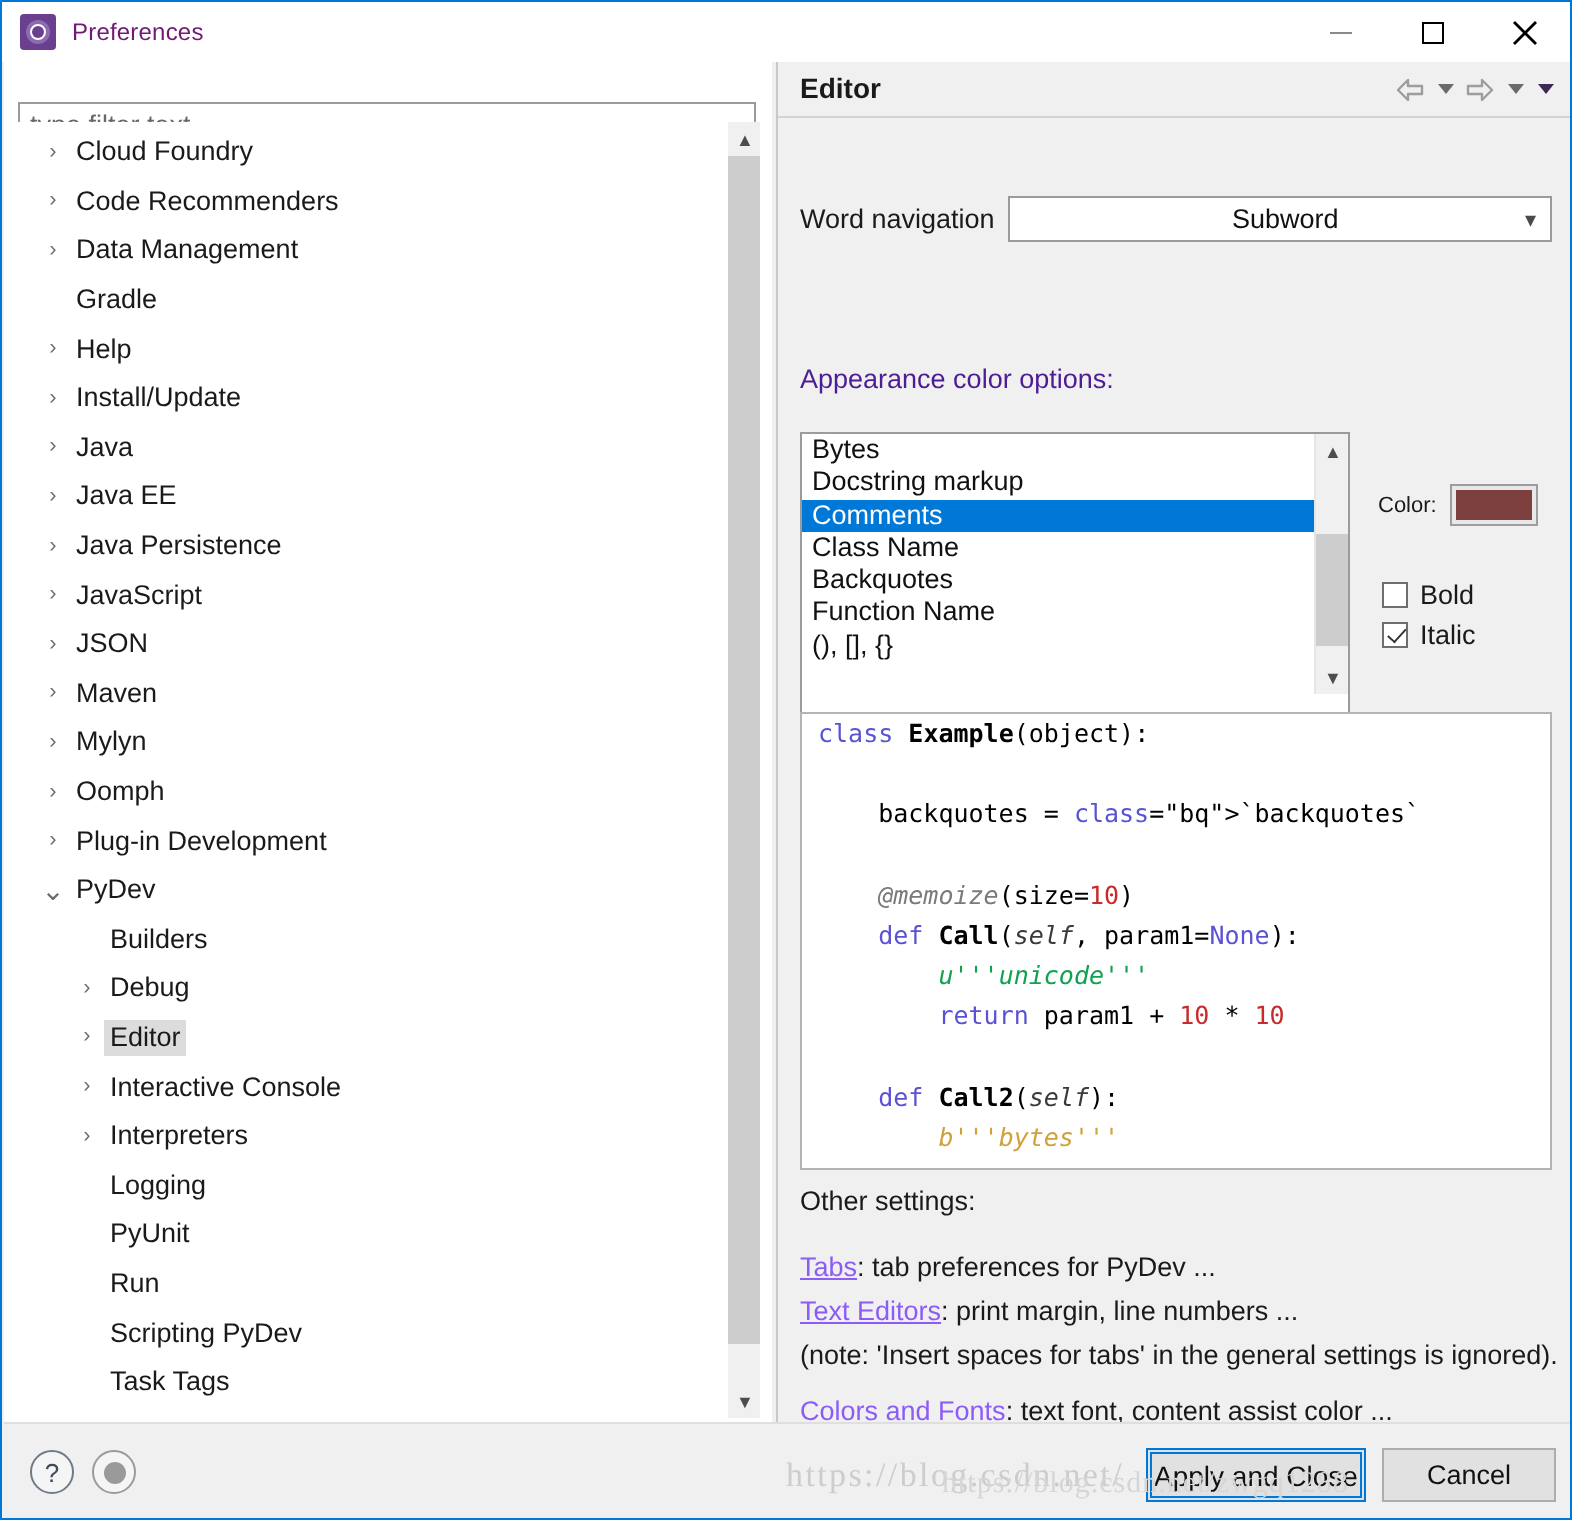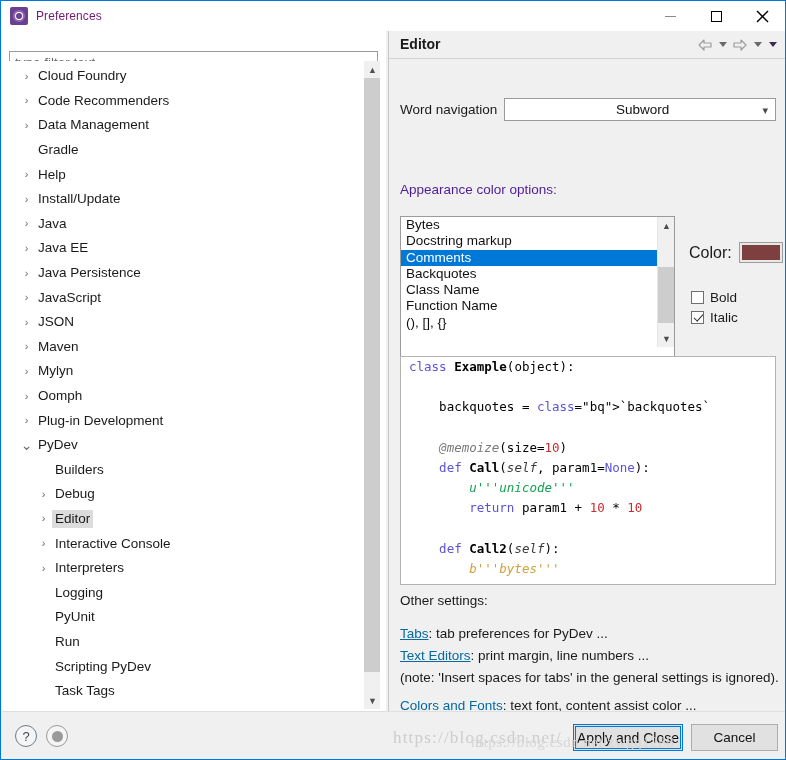--- a/index.html
+++ b/index.html
@@ -328,21 +328,21 @@
     box-sizing: border-box;
   }
 
   .color-block {
     position: absolute;
     left: 300px; top: 183px;
     display: flex;
     align-items: center;
   }
   .color-label {
-    font-size: 16px;
+    font-size: 11px;
     color: #1a1a1a;
     margin-right: 7px;
   }
   .color-swatch-outer {
     width: 44px; height: 21px;
     border: 1px solid #9d9d9d;
     background: #e8e8e8;
     box-sizing: border-box;
     padding: 2px;
   }
@@ -414,21 +414,21 @@
     position: absolute;
     left: 11px; top: 534px;
     width: 380px;
     font-size: 13.5px;
     color: #1a1a1a;
   }
   .os-title { margin-bottom: 16px; }
   .os-line { line-height: 20px; margin-bottom: 2px; }
   .os-line.tight { margin-bottom: 8px; }
   .lnk {
-    color: #0369a1;
+    color: #8b5cf6;
     text-decoration: underline;
   }
 
   
   .rp-buttons {
     position: absolute;
     left: 0; top: 645px;
     width: 396px;
     height: 34px;
   }
@@ -729,22 +729,22 @@
         </div>
       </div>
 
       <div class="label-appearance">Appearance color options:</div>
 
       <div class="opt-list">
         <div class="opt-items" id="opt-items">
             <div class="opt-item">Bytes</div>
             <div class="opt-item">Docstring markup</div>
             <div class="opt-item sel">Comments</div>
+            <div class="opt-item">Class Name</div>
             <div class="opt-item">Backquotes</div>
-            <div class="opt-item">Class Name</div>
             <div class="opt-item">Function Name</div>
             <div class="opt-item">(), [], {}</div>
           </div>
         <div class="opt-scroll">
           <div class="sb-arrow up">▲</div>
           <div class="sb-thumb" style="top:50px;height:56px;"></div>
           <div class="sb-arrow down">▼</div>
         </div>
       </div>
 

